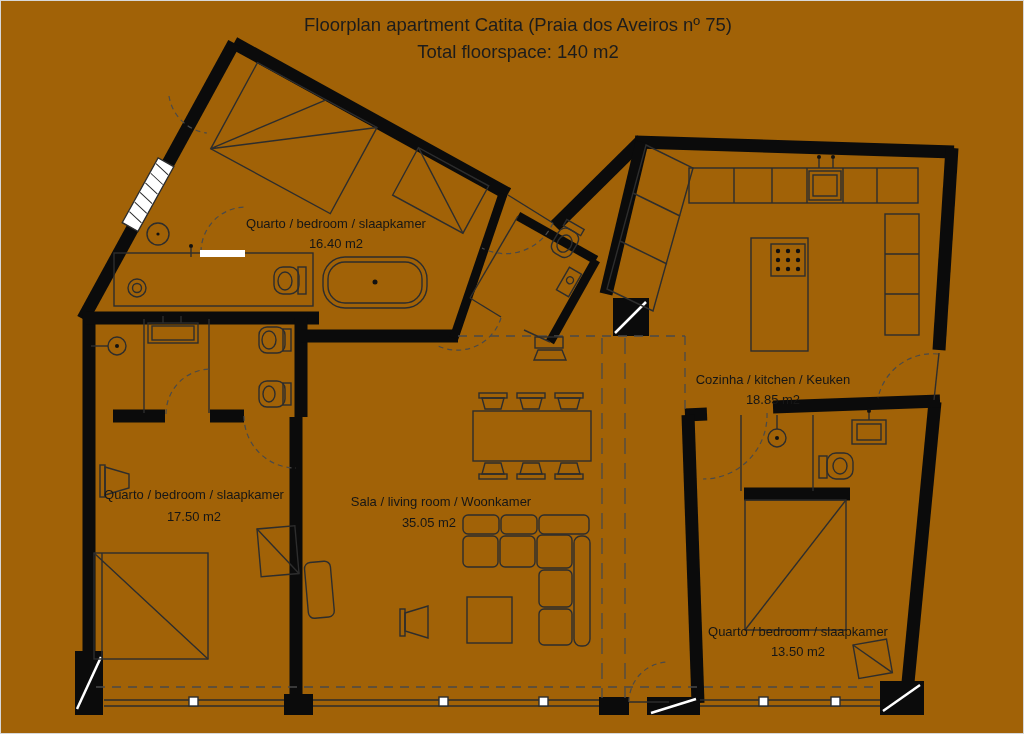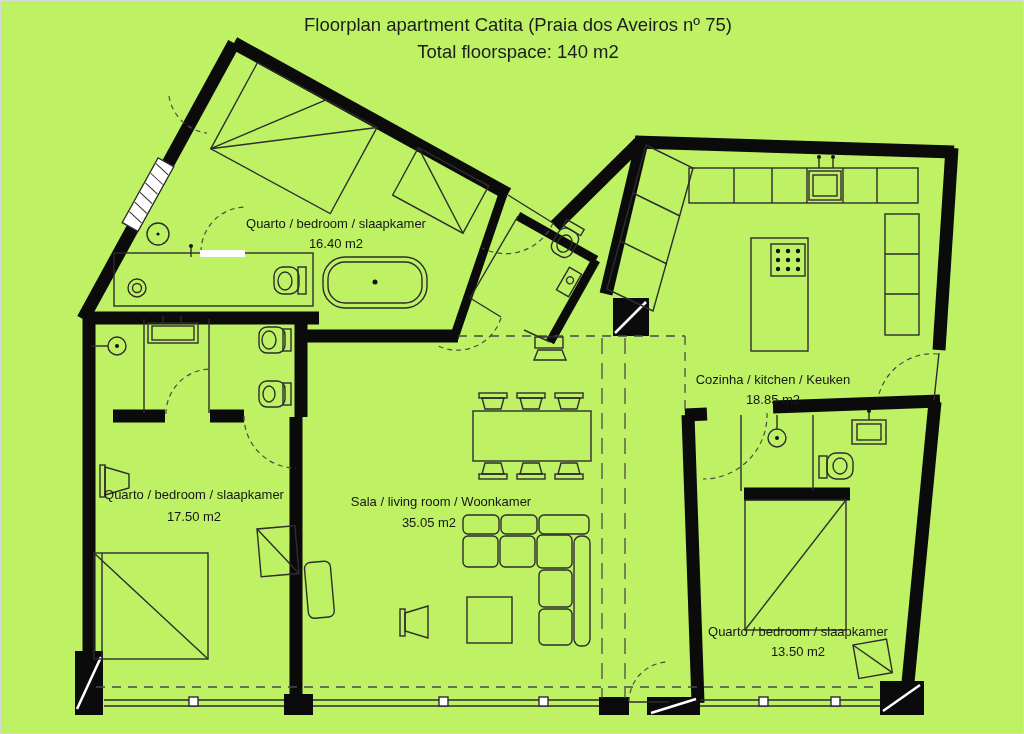--- a/index.html
+++ b/index.html
@@ -1,16 +1,16 @@
 <!DOCTYPE html>
 <html><head>
 <meta charset="utf-8">
 <style>
   html,body{margin:0;padding:0;background:#fff;}
-  .canvas{position:relative;width:1024px;height:734px;background:#bef264;
+  .canvas{position:relative;width:1024px;height:734px;background:#a16207;
           font-family:"Liberation Sans",sans-serif;overflow:hidden;border:1px solid #d8d8d8;box-sizing:border-box;}
   svg{position:absolute;left:0;top:0;}
   .wall{stroke:#0b0b0b;stroke-width:13;fill:none;stroke-linecap:butt;}
   .wallmid{stroke:#0b0b0b;stroke-width:9;fill:none;}
   .thin{stroke:#2d2d2d;stroke-width:1.4;fill:none;}
   .thinw{stroke:#2d2d2d;stroke-width:1.4;fill:#ffffff;}
   .hair{stroke:#2d2d2d;stroke-width:1;fill:none;}
   .dash{stroke:#4a4a4a;stroke-width:1.2;fill:none;stroke-dasharray:5 4;}
   .dashL{stroke:#4a4a4a;stroke-width:1.3;fill:none;stroke-dasharray:16 9;}
   .dashC{stroke:#4a4a4a;stroke-width:1.3;fill:none;stroke-dasharray:9 7;}

